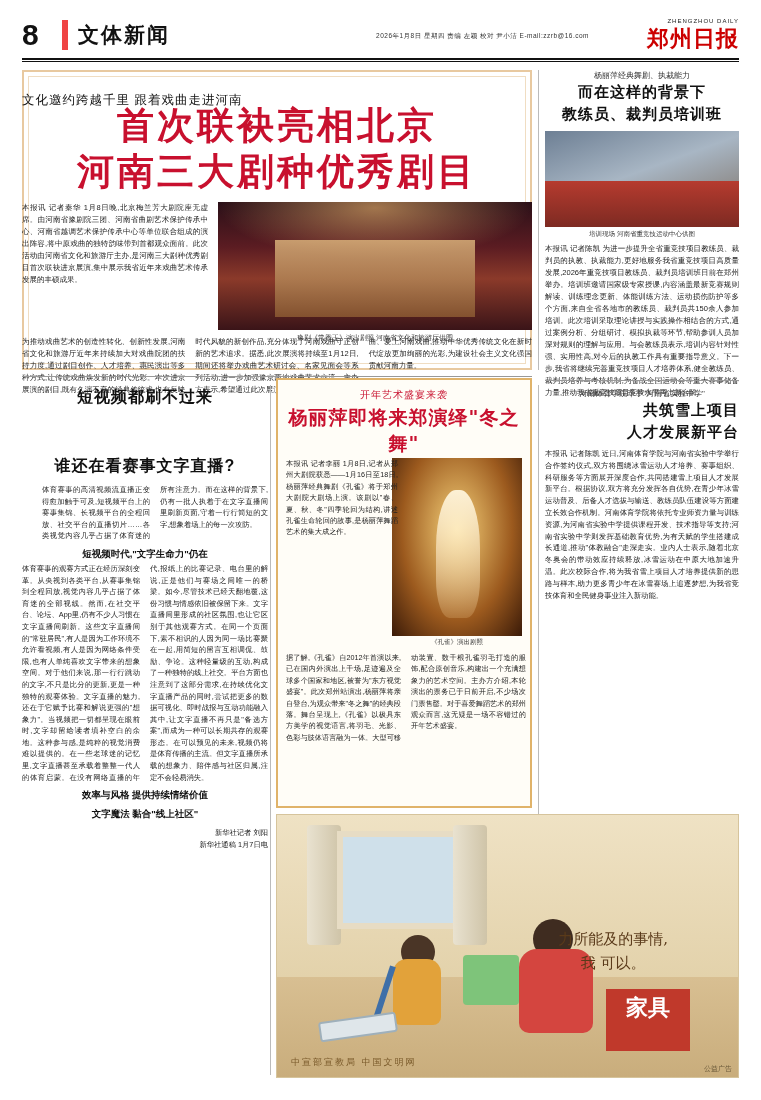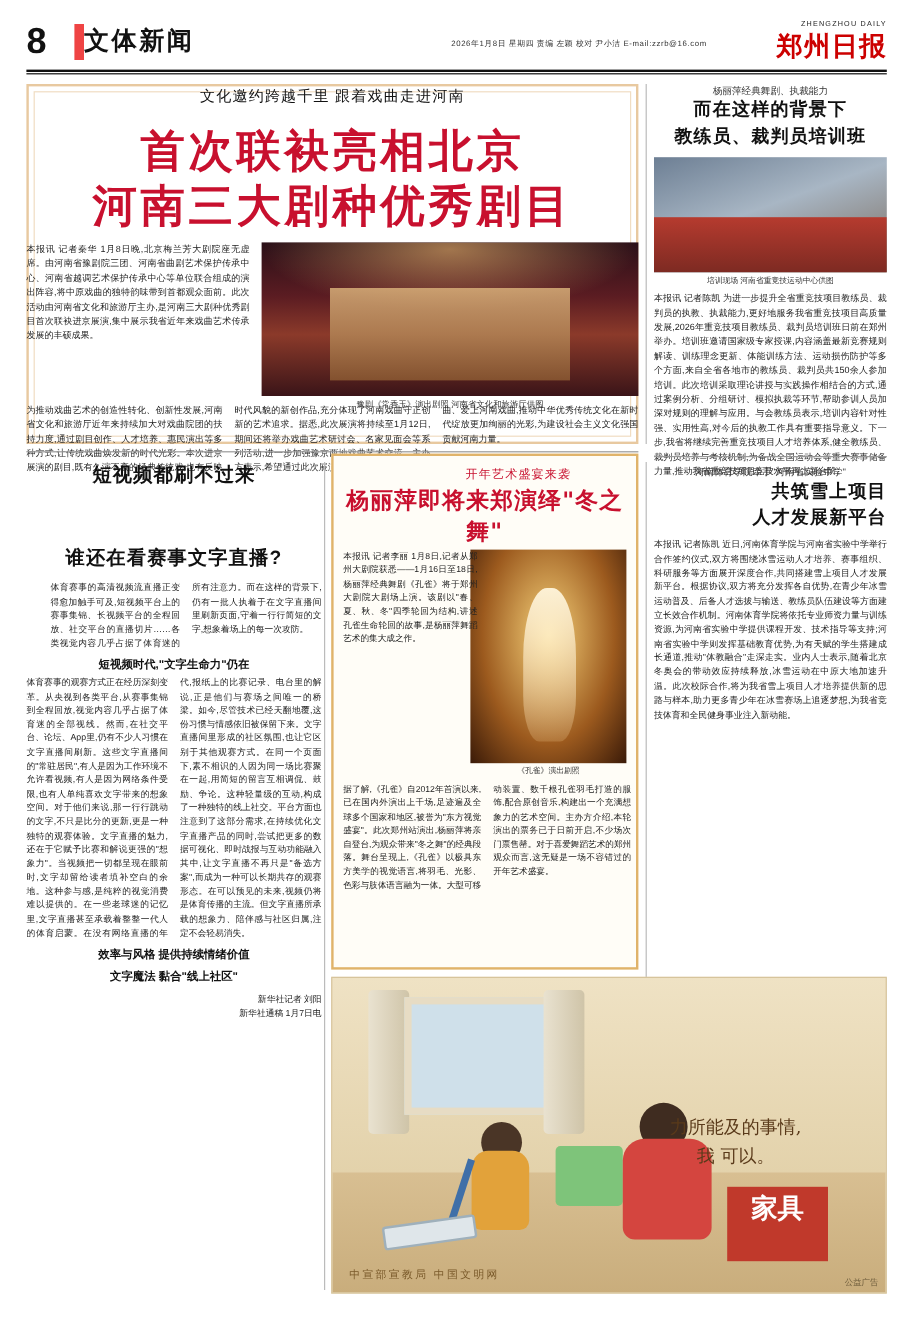--- a/index.html
+++ b/index.html
@@ -4,35 +4,35 @@
 <style>
   html,body{margin:0;padding:0;background:#b9b9b9;}
   body{font-family:"Liberation Sans","DejaVu Sans",sans-serif;}
   .page{
     width:761px;height:1100px;background:#ffffff;position:relative;overflow:hidden;
     margin:0 auto;
   }
   
   .masthead{position:absolute;left:22px;top:18px;width:717px;height:40px;}
   .page-no{position:absolute;left:0;top:0;font-size:30px;font-weight:bold;color:#111;line-height:34px;}
-  .section-title{position:absolute;left:40px;top:2px;font-size:21px;font-weight:bold;letter-spacing:2px;color:#111;border-left:8px solid #ef4444;padding-left:0;line-height:30px;}
+  .section-title{position:absolute;left:40px;top:2px;font-size:21px;font-weight:bold;letter-spacing:2px;color:#111;border-left:6px solid #ef4444;padding-left:10px;line-height:30px;}
   .mast-right{position:absolute;right:0;top:0;text-align:right;}
   .paper-latin{font-size:6px;letter-spacing:1px;color:#222;}
   .paper-name{font-size:22px;font-weight:bold;color:#c00;font-family:"DejaVu Serif",serif;letter-spacing:1px;}
   .mast-meta{position:absolute;right:150px;top:14px;font-size:6.5px;color:#333;letter-spacing:.5px;}
   .mast-rule{position:absolute;left:22px;top:58px;width:717px;height:2px;background:#111;}
   .mast-rule2{position:absolute;left:22px;top:61px;width:717px;height:1px;background:#111;}
   .vrule{position:absolute;background:#bbb;width:1px;}
   .hrule{position:absolute;background:#999;height:1px;}
 
   
   .lead{position:absolute;left:22px;top:70px;width:510px;height:300px;}
   .ornament{position:absolute;left:0;top:0;width:510px;height:300px;border:2px solid #e8c9a0;box-sizing:border-box;}
   .ornament:before{content:"";position:absolute;left:4px;top:4px;right:4px;bottom:4px;border:1px solid #f0ddc2;}
-  .kicker{position:absolute;left:0;top:2px;width:510px;text-align:center;font-size:12.5px;color:#111;letter-spacing:1px;}
+  .kicker{position:absolute;left:0;top:22px;width:510px;text-align:left;font-size:12.5px;color:#111;letter-spacing:1px;}
   .headline{position:absolute;left:0;top:32px;width:510px;text-align:center;font-size:37px;font-weight:bold;color:#c8102e;line-height:46px;letter-spacing:3px;font-family:"DejaVu Serif",serif;}
   .lead-photo{position:absolute;left:196px;top:132px;width:314px;height:128px;background:linear-gradient(180deg,#2a1018,#5b1c22 35%,#8b3a2a 60%,#3a1418);overflow:hidden;}
   .lead-photo .stage{position:absolute;left:18%;top:30%;width:64%;height:60%;background:linear-gradient(180deg,#d9b07a,#8c5a32);opacity:.85;}
   .lead-photo .glow{position:absolute;left:0;top:0;width:100%;height:45%;background:radial-gradient(ellipse at 50% 10%,rgba(255,200,120,.55),rgba(0,0,0,0) 70%);}
   .photo-cap{position:absolute;font-size:7px;color:#333;line-height:11px;}
   .lead-body{position:absolute;left:0;top:132px;width:186px;font-size:7.5px;line-height:12px;color:#222;text-align:justify;}
   .lead-body2{position:absolute;left:0;top:266px;width:510px;font-size:7.5px;line-height:12px;color:#222;column-count:3;column-gap:10px;text-align:justify;}
 
   
   .rail{position:absolute;left:545px;top:70px;width:194px;}
@@ -46,21 +46,21 @@
   
   .feat{position:absolute;left:22px;top:385px;width:246px;}
   .feat-head{font-size:16px;font-weight:bold;text-align:center;line-height:24px;color:#111;letter-spacing:1px;}
   .feat-sub{font-size:16px;font-weight:bold;text-align:center;line-height:24px;color:#111;letter-spacing:1px;margin-top:45px;}
   .sub-h{font-size:9.5px;font-weight:bold;color:#111;margin:6px 0 2px;text-align:center;}
   .body-txt{font-size:7.3px;line-height:11.6px;color:#222;text-align:justify;}
   .two-col{column-count:2;column-gap:10px;}
 
   
   .cbox{position:absolute;left:276px;top:378px;width:256px;height:430px;border:2px solid #e0b36a;box-sizing:border-box;background:#fffdf7;}
-  .cbox-kicker{position:absolute;left:0;top:8px;width:100%;text-align:center;font-size:10px;color:#c8102e;letter-spacing:1px;padding-left:28px;}
+  .cbox-kicker{position:absolute;left:0;top:8px;width:100%;text-align:center;font-size:10px;color:#c8102e;letter-spacing:1px;}
   .cbox-head{position:absolute;left:0;top:24px;width:100%;text-align:center;font-size:19px;font-weight:bold;color:#c8102e;line-height:26px;letter-spacing:1px;font-family:"DejaVu Serif",serif;}
   .cbox-photo{position:absolute;right:8px;top:78px;width:130px;height:178px;background:radial-gradient(ellipse at 50% 40%,#f6d27a,#9c5a1e 60%,#3a1a08);overflow:hidden;}
   .cbox-photo .fig{position:absolute;left:34%;top:18%;width:34%;height:72%;background:linear-gradient(180deg,rgba(255,245,220,.95),rgba(255,220,160,.2));border-radius:45% 45% 30% 30%;}
   .cbox-body{position:absolute;left:8px;top:78px;width:112px;font-size:7.2px;line-height:11.4px;color:#222;text-align:justify;}
   .cbox-cap{position:absolute;right:8px;top:258px;width:130px;font-size:6.5px;color:#333;text-align:center;}
   .cbox-body2{position:absolute;left:8px;top:272px;width:240px;font-size:7.2px;line-height:11.4px;color:#222;text-align:justify;column-count:2;column-gap:10px;}
 
   
   .rail2{position:absolute;left:545px;top:388px;width:194px;}
   .rail2-kicker{font-size:8px;text-align:center;color:#333;}

